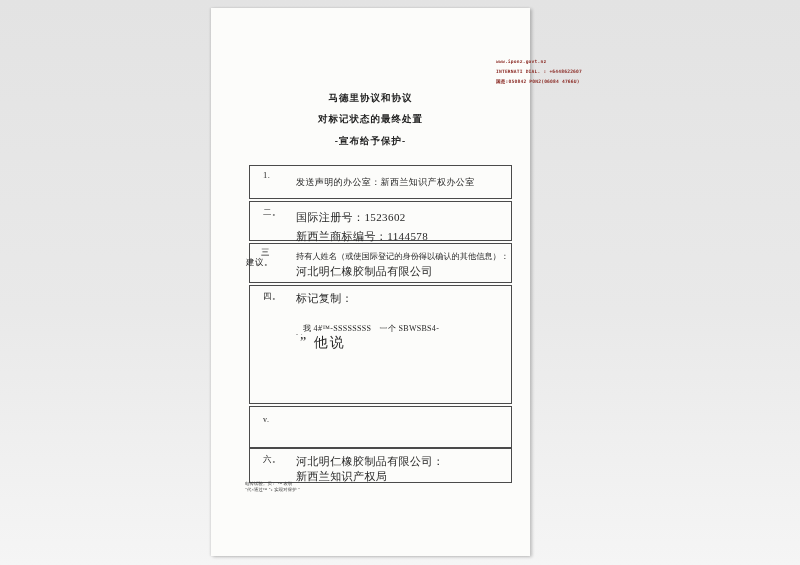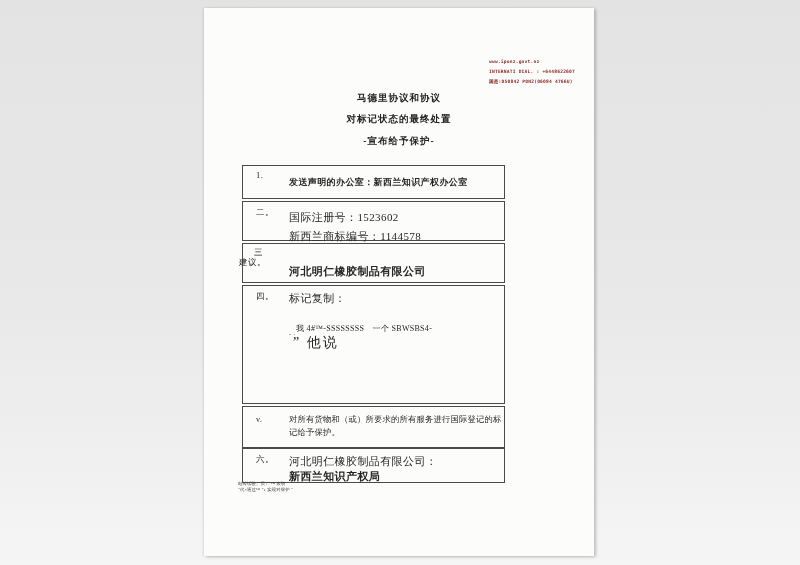--- a/index.html
+++ b/index.html
@@ -6,21 +6,21 @@
   body{
     width:800px;height:565px;overflow:hidden;
     font-family:"Liberation Serif","DejaVu Serif",serif;
     background:#e7e7e7;
   }
   .scan-bg{
     position:relative;width:800px;height:565px;
     background:linear-gradient(180deg,#e3e3e3 0%,#e9e9e9 55%,#f5f5f5 100%);
   }
   .doc-page{
-    position:absolute;left:204px;top:8px;width:390px;height:548px;
+    position:absolute;left:211px;top:8px;width:319px;height:548px;
     background:#fcfcfa;
     box-shadow:2px 1px 3px rgba(0,0,0,.22),-1px 0 2px rgba(0,0,0,.10);
   }
   
   .stamp{
     position:absolute;left:285px;top:49px;width:95px;
     font-family:"DejaVu Sans Mono","Liberation Mono",monospace;
     font-size:4.6px;line-height:10px;font-weight:bold;
     color:#8a2a24;letter-spacing:.2px;white-space:nowrap;
   }
@@ -39,21 +39,21 @@
     border:1px solid #4a4a4a;background:transparent;color:#262626;
   }
   .b1{top:157px;height:32px}
   .b2{top:193px;height:38px}
   .b3{top:235px;height:38px}
   .b4{top:277px;height:117px}
   .b5{top:398px;height:40px}
   .b6{top:440px;height:33px}
   .lbl{position:absolute;left:13px;top:5px;font-size:8.5px;letter-spacing:.5px;}
   .ct{position:absolute;left:46px;font-size:11px;letter-spacing:.4px;}
-  .bold{font-weight:bold;text-align:right;}
+  .bold{font-weight:normal;text-align:right;}
   .b1 .lbl{top:4px}
   .b1 .ct{top:10px;font-size:9px}
   .b2 .ct-l1{top:8px}
   .b2 .ct-l2{top:27px}
   .b3 .lbl-l1{left:11px;top:3px}
   .b3 .lbl-l2{left:-4px;top:13px}
   .b3 .ct-l1{top:7px;font-size:8.2px;width:218px;letter-spacing:0}
   .b3 .ct-l2{top:20px}
   .b4 .heading{top:5px}
   .b4 .mark-line{left:53px;top:37px;font-size:8px;letter-spacing:.3px}
@@ -92,34 +92,34 @@
 
     <div class="box b2">
       <span class="lbl">二。</span>
       <span class="ct ct-l1">国际注册号：1523602</span>
       <span class="ct ct-l2">新西兰商标编号：1144578</span>
     </div>
 
     <div class="box b3">
       <span class="lbl lbl-l1">三</span>
       <span class="lbl lbl-l2">建议。</span>
+      <span class="ct ct-l1">持有人姓名（或使国际登记的身份得以确认的其他信息）：</span>
       <span class="ct ct-l2 bold">河北明仁橡胶制品有限公司</span>
     </div>
 
     <div class="box b4">
       <span class="lbl">四。</span>
       <span class="ct heading">标记复制：</span>
       <span class="ct mark-line">我 4#™-SSSSSSSS　一个 SBWSBS4-</span>
       <span class="ct mark-ticks">″ ′</span>
       <span class="ct mark-large">” 他说</span>
     </div>
 
     <div class="box b5">
       <span class="lbl">v.</span>
-      <span class="ct">对所有货物和（或）所要求的所有服务进行国际登记的标记给予保护。</span>
     </div>
 
     <div class="box b6">
       <span class="lbl">六。</span>
       <span class="ct ct-l1">河北明仁橡胶制品有限公司：</span>
       <span class="ct ct-l2 bold">新西兰知识产权局</span>
     </div>
 
     <div class="footnote">
       <div>电传试验。贝 / ″™ 表明</div>

